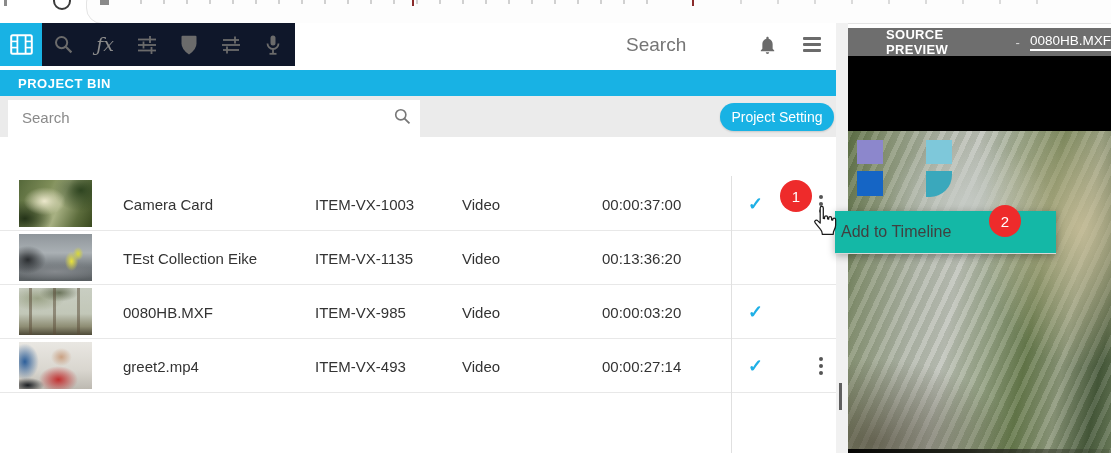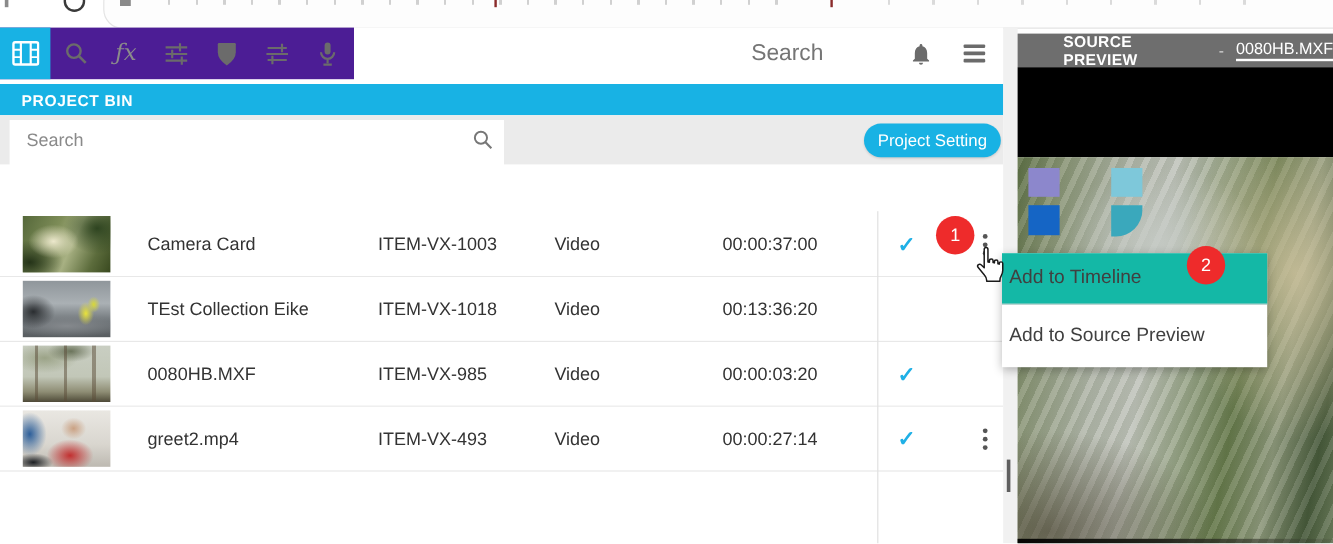--- a/index.html
+++ b/index.html
@@ -13,21 +13,21 @@
                  border-radius:16px;background:#fdfdfd;}
   .frag{background:#8a8a8a;}
   .textfrag{left:140px;top:0;width:510px;height:4px;opacity:.45;
     background:repeating-linear-gradient(90deg,#9a9a9a 0 2px,transparent 2px 23px);}
   .textfrag2{left:740px;top:0;width:330px;height:4px;opacity:.35;
     background:repeating-linear-gradient(90deg,#9a9a9a 0 2px,transparent 2px 37px);}
   .circfrag{left:53px;top:-8px;width:14px;height:14px;border:2px solid #3a3a3a;border-radius:50%;}
 
   
   #app-header{left:0;top:23px;width:836px;height:47px;background:#fff;}
-  #toolbar{left:0;top:0;width:295px;height:43px;background:#4c1d95;display:flex;align-items:flex-end;}
+  #toolbar{left:0;top:0;width:295px;height:43px;background:#0f172a;display:flex;align-items:flex-end;}
   .tool-btn{width:42px;height:43px;display:flex;align-items:center;justify-content:center;}
   .tool-btn.active{background:#18b2e4;}
   .fx-glyph{font-family:"DejaVu Serif",serif;font-style:italic;font-size:19px;color:#8b8b8b;line-height:1;}
   #brand{left:626px;top:0;height:43px;display:flex;align-items:center;font-size:19px;color:#757575;}
   #bell{left:758px;top:11px;}
   #hamburger{left:803px;top:14px;width:18px;height:15px;display:flex;flex-direction:column;justify-content:space-between;}
   #hamburger div{height:3px;background:#6b6b6b;border-radius:1px;}
 
   
   #bin-panel{left:0;top:70px;width:836px;height:383px;background:#fff;}
@@ -235,21 +235,21 @@
       <span class="cell c-check">✓</span>
       <div class="dots">
           <i></i>
           <i></i>
           <i></i>
         </div>
     </div>
     <div class="row" style="top:161px;">
       <div class="thumb thumb2"></div>
       <span class="cell c-title">TEst Collection Eike</span>
-      <span class="cell c-id">ITEM-VX-1018</span>
+      <span class="cell c-id">ITEM-VX-1135</span>
       <span class="cell c-type">Video</span>
       <span class="cell c-dur">00:13:36:20</span>
 
     </div>
     <div class="row" style="top:215px;">
       <div class="thumb thumb3"></div>
       <span class="cell c-title">0080HB.MXF</span>
       <span class="cell c-id">ITEM-VX-985</span>
       <span class="cell c-type">Video</span>
       <span class="cell c-dur">00:00:03:20</span>
@@ -283,21 +283,20 @@
   <div id="sp-black" class="abs"></div>
   <div id="sp-video" class="abs"></div>
   <div class="logo-sq abs" id="logo-purple"></div>
   <div class="logo-sq abs" id="logo-blue"></div>
   <div class="logo-sq abs" id="logo-cyan"></div>
   <div class="logo-sq abs" id="logo-teal"></div>
   <div id="sp-letterbox" class="abs"></div>
 
   <div id="context-menu" class="abs">
     <div class="menu-item hover">Add to Timeline</div>
-    <div class="menu-item normal">Add to Source Preview</div>
   </div>
 
   <div class="badge" id="badge-1">1</div>
   <div class="badge" id="badge-2">2</div>
   <div id="hand-cursor" class="abs">
     <svg width="27" height="33" viewBox="0 0 26 30">
       <path d="M9.8 2 C9.8 1 10.5 .4 11.3 .4 c.8 0 1.5 .6 1.5 1.6 V12 l1.2 .15 v-1.2 c0-.8 .7-1.4 1.5-1.4 .8 0 1.4 .6 1.4 1.4 v1.5 l1.1 .2 v-.9 c0-.8 .6-1.4 1.4-1.4 .8 0 1.4 .6 1.4 1.4 v1.6 l1.1 .3 v-.4 c0-.8 .6-1.4 1.4-1.4 .8 0 1.4 .6 1.4 1.4 v5.2 c0 2-.5 3.3-1.3 4.6 -.7 1.1-1 2.4-1 3.7 v.6 H11.8 v-.5 c0-1.6-.6-3.1-1.7-4.3 L5 16.4 c-.6-.7-.6-1.7 .1-2.3 .6-.6 1.6-.6 2.2 .1 l2.5 2.4 Z" fill="#fff" stroke="#1a1a1a" stroke-width="1.2" stroke-linejoin="round"></path>
     </svg>
   </div>
 </div>

